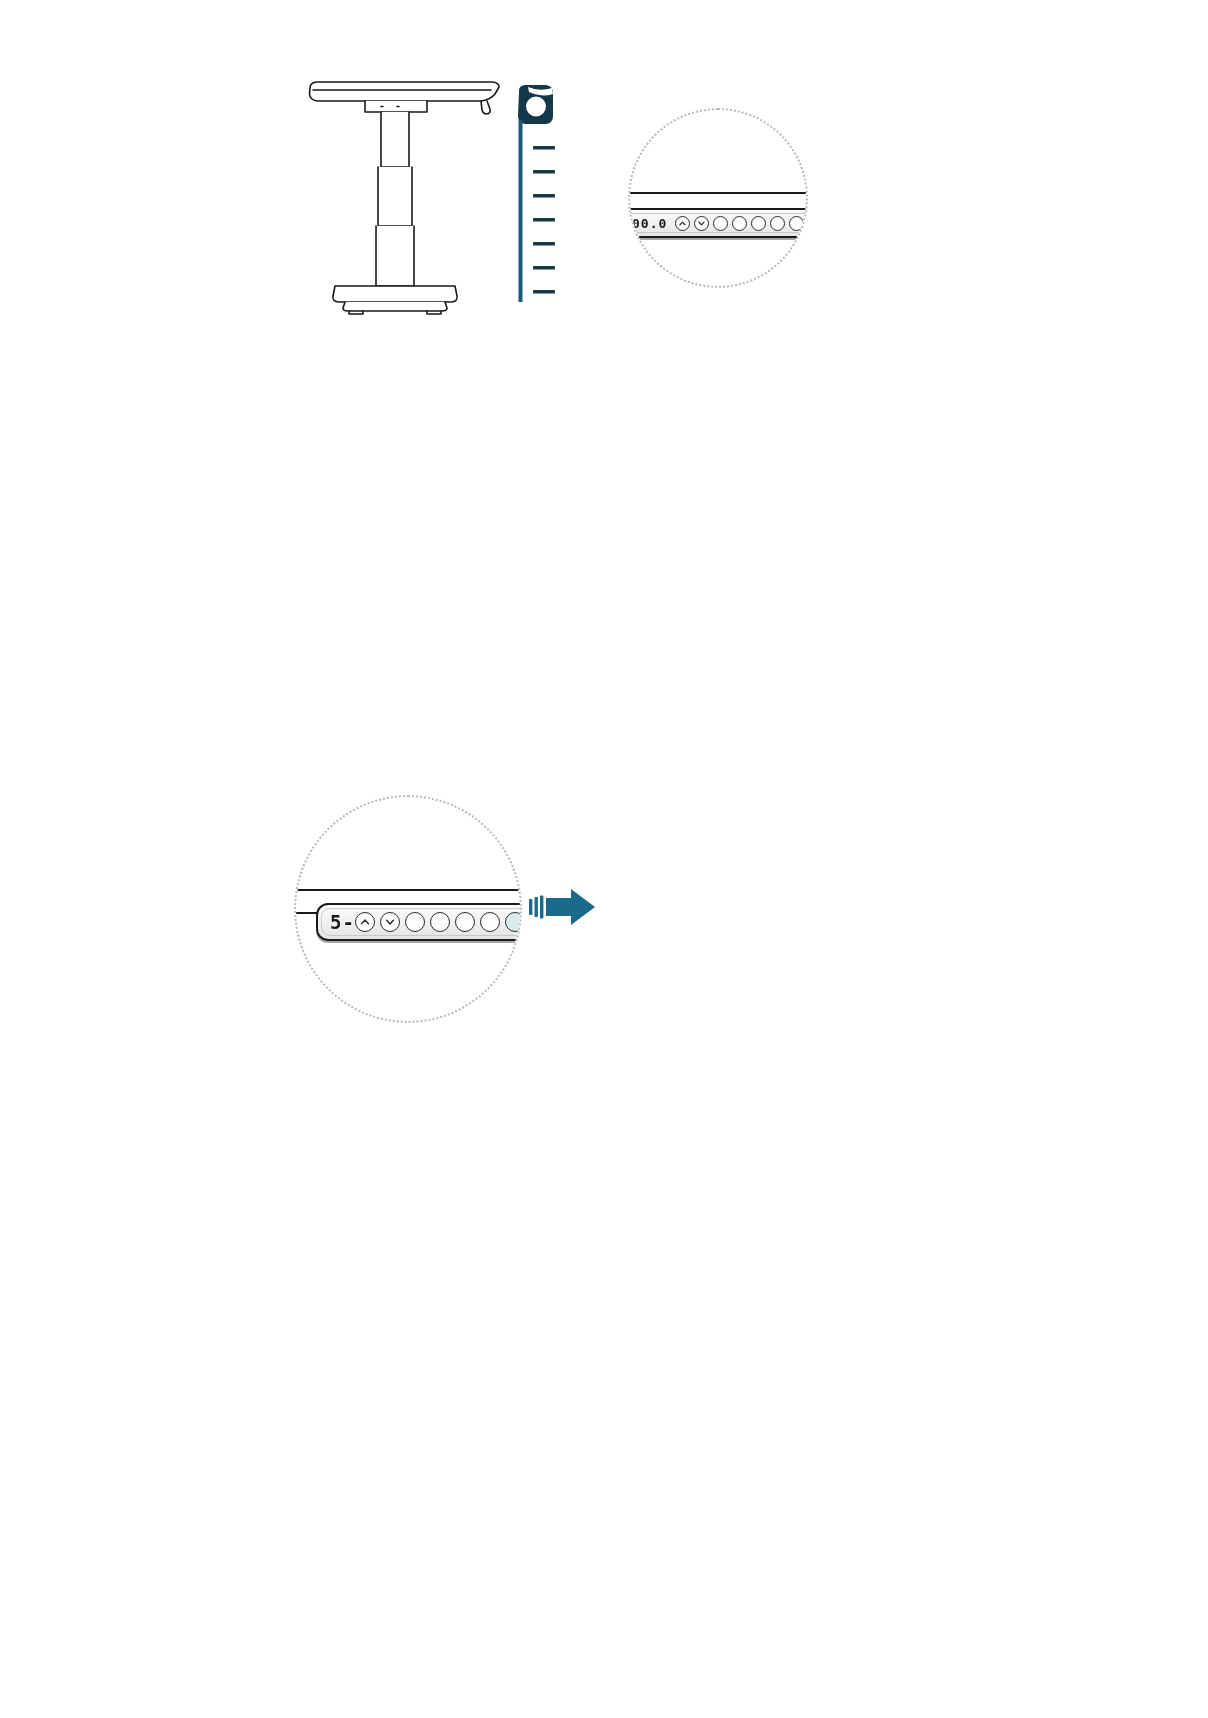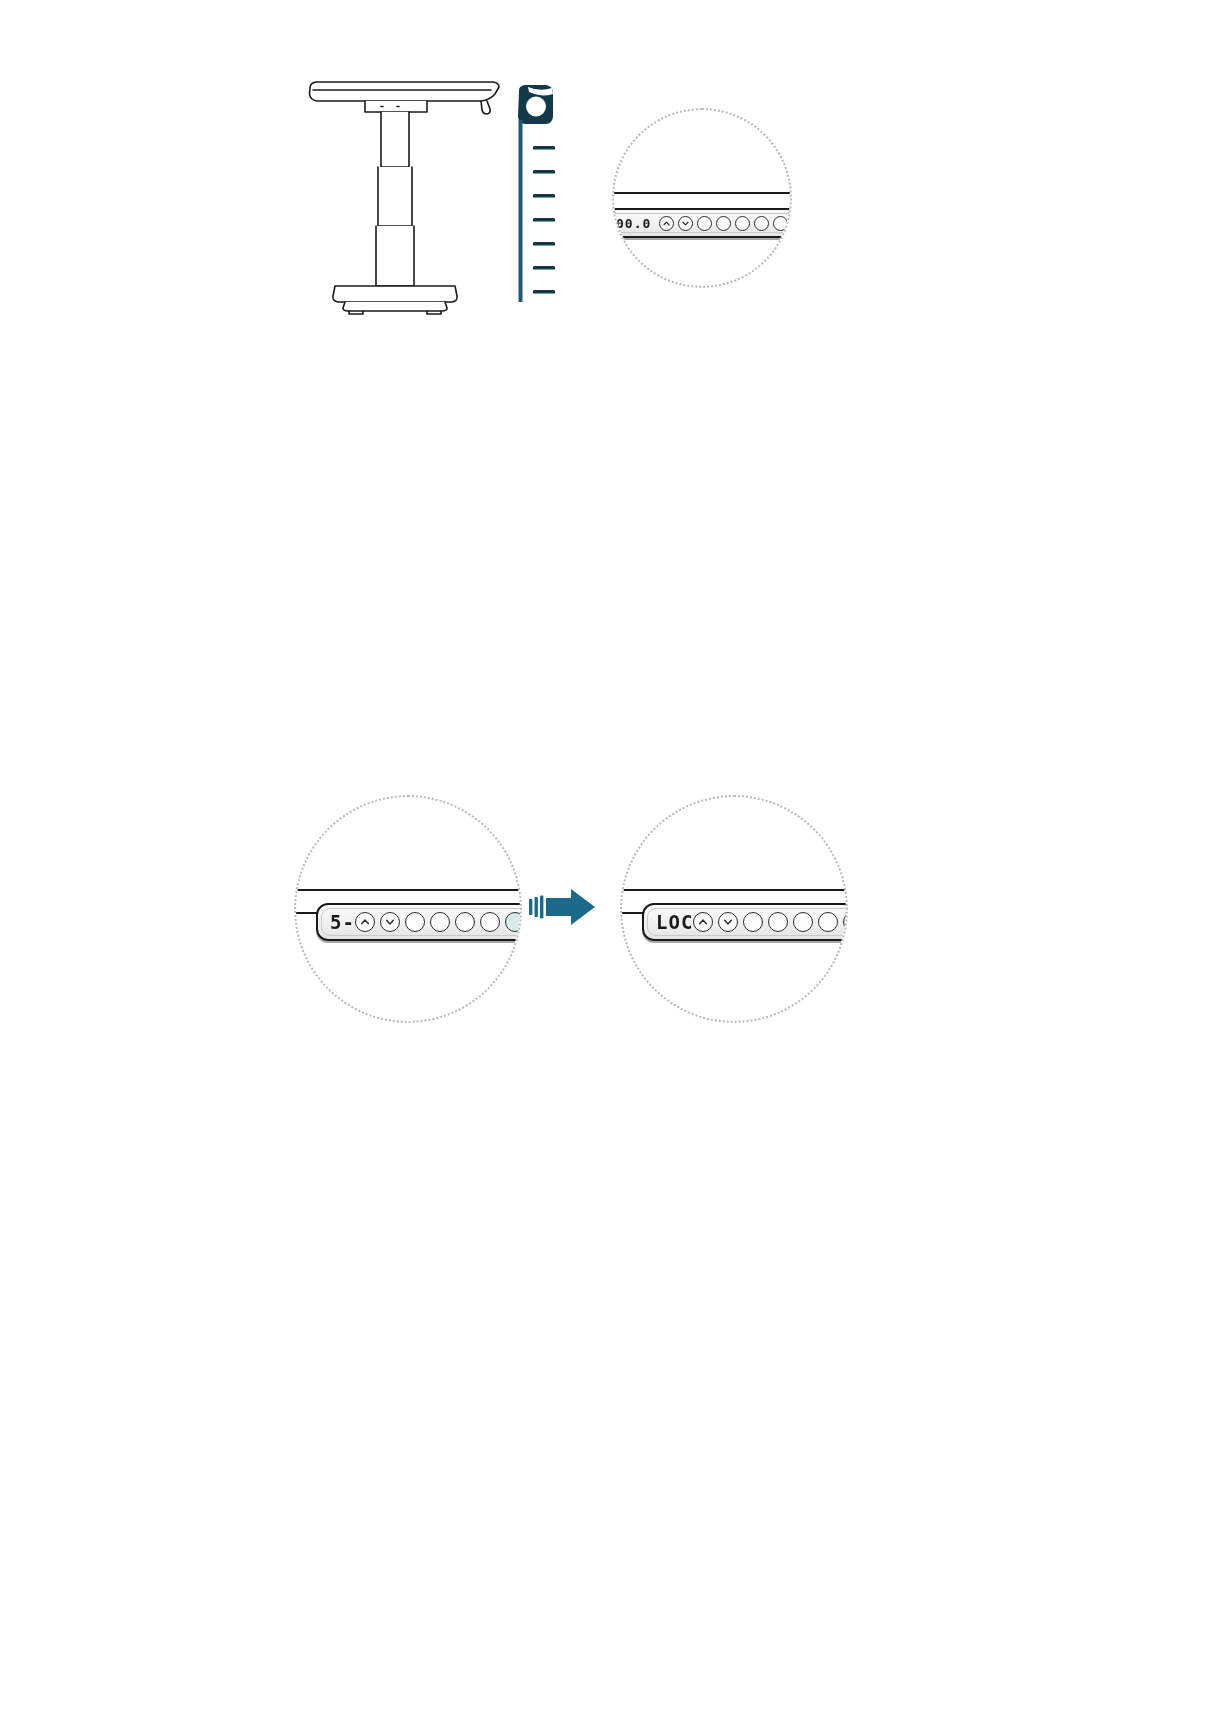--- a/index.html
+++ b/index.html
@@ -168,21 +168,21 @@
         <rect x="21" y="86" width="22" height="3.6" rx="1.2"></rect>
         <rect x="21" y="110" width="22" height="3.6" rx="1.2"></rect>
         <rect x="21" y="134" width="22" height="3.6" rx="1.2"></rect>
         <rect x="21" y="158" width="22" height="3.6" rx="1.2"></rect>
         <rect x="21" y="182" width="22" height="3.6" rx="1.2"></rect>
         <rect x="21" y="206" width="22" height="3.6" rx="1.2"></rect>
       </g>
     </g>
   </svg>
 
-  <div class="callout" id="callout-top" style="left:612px; top:108px; width:180px; height:180px;">
+  <div class="callout" id="callout-top" style="left:628px; top:108px; width:180px; height:180px;">
     <div class="callout-inner">
       <div class="desk-edge-top" style="top:82px;"></div>
       <div class="desk-edge-bottom" style="top:102px;"></div>
 
       <div class="control-panel" style="left:-12px; top:98px; width:208px; height:30px;">
         <div class="panel-liner"></div>
         <span class="display" style="font-size:13px;">00.0</span>
         <div class="btn-row" style="gap:4px; margin-right:10px;">
           <span class="pbtn" style="width:15px;height:15px;">
             <svg width="9" height="9" viewBox="0 0 10 10">
@@ -235,42 +235,14 @@
 
   <svg class="abs" id="transition-arrow" viewBox="0 0 68 42">
     <g fill="#1b6a8c">
       <rect x="0" y="13" width="3.4" height="16" rx="1"></rect>
       <rect x="5.5" y="11" width="3.4" height="20" rx="1"></rect>
       <rect x="11" y="9.5" width="3.4" height="23" rx="1"></rect>
       <path d="M17 12 L42 12 L42 3 L66 21 L42 39 L42 30 L17 30 Z"></path>
     </g>
   </svg>
 
-  <div class="callout" id="callout-right" style="left:620px; top:795px; width:228px; height:228px;">
-    <div class="callout-inner">
-      <div class="desk-edge-top" style="top:92px;"></div>
-      <div class="desk-edge-bottom" style="top:115px;"></div>
-
-      <div class="control-panel" style="left:20px; top:106px; width:228px; height:38px;">
-        <div class="panel-liner"></div>
-        <span class="display" style="font-size:19px;">LOC</span>
-        <div class="btn-row" style="gap:5px; margin-right:8px;">
-          <span class="pbtn" style="width:20px;height:20px;">
-            <svg width="12" height="12" viewBox="0 0 10 10">
-              <path d="M2.2 6.4 L5 3.4 L7.8 6.4" fill="none" stroke="#2b2b2b" stroke-width="1.2" stroke-linecap="round" stroke-linejoin="round"></path>
-            </svg>
-          </span>
-          <span class="pbtn" style="width:20px;height:20px;">
-            <svg width="12" height="12" viewBox="0 0 10 10">
-              <path d="M2.2 3.6 L5 6.6 L7.8 3.6" fill="none" stroke="#2b2b2b" stroke-width="1.2" stroke-linecap="round" stroke-linejoin="round"></path>
-            </svg>
-          </span>
-          <span class="pbtn" style="width:20px;height:20px;"></span>
-          <span class="pbtn" style="width:20px;height:20px;"></span>
-          <span class="pbtn" style="width:20px;height:20px;"></span>
-          <span class="pbtn" style="width:20px;height:20px;"></span>
-          <span class="pbtn teal" style="width:20px;height:20px;"></span>
-        </div>
-      </div>
-    </div>
-  </div>
 
 </div>
 
 </body></html>

